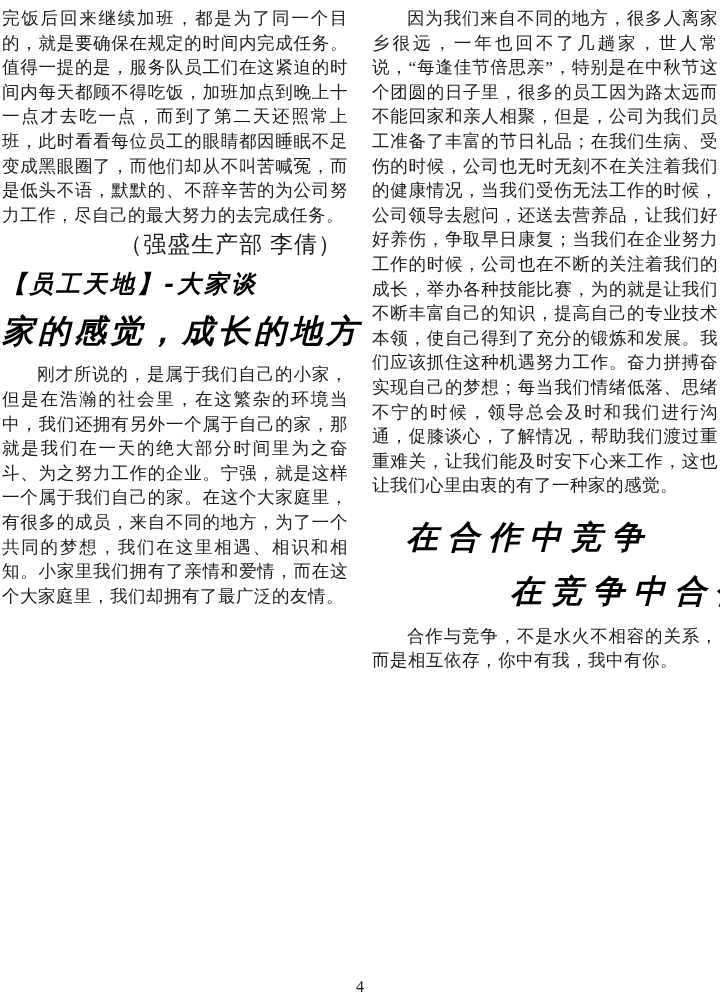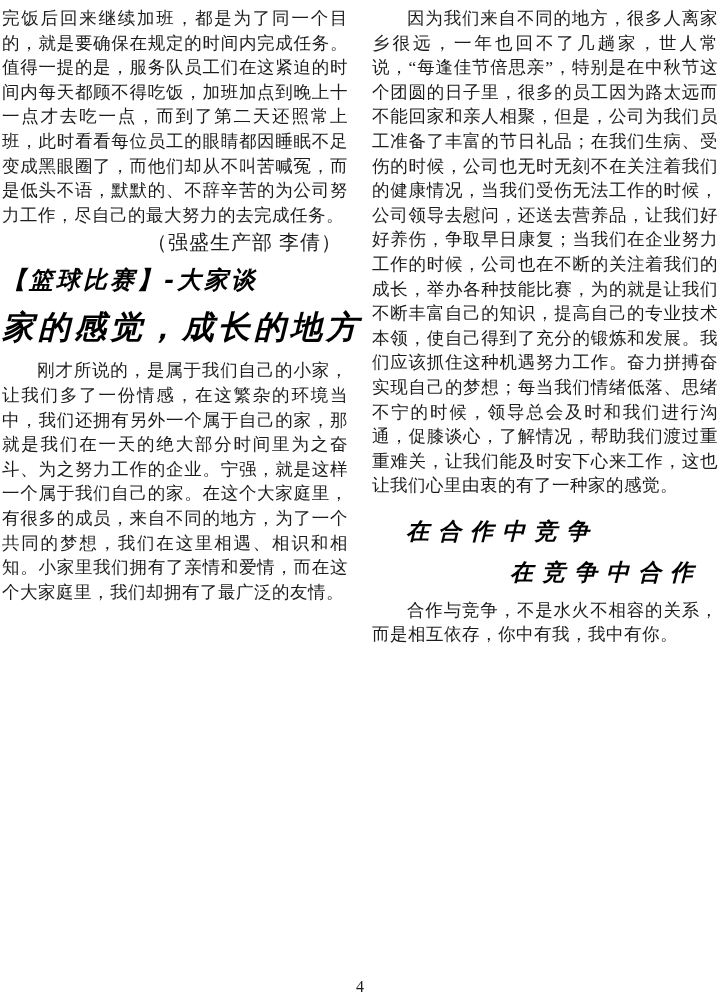--- a/index.html
+++ b/index.html
@@ -33,21 +33,21 @@
     text-align: justify;
     text-justify: inter-character;
     margin: 0;
     letter-spacing: 0.5px;
     font-family: Liberation Serif, serif;
   }
   .indent {
     text-indent: 2em;
   }
   .attribution {
-    font-size: 20px;
+    font-size: 23px;
     text-align: right;
     margin: 2px 6px 4px 0;
     letter-spacing: 1px;
   }
   .section-header {
     font-family: "DejaVu Serif", cursive;
     font-weight: bold;
     font-style: italic;
     font-size: 24px;
     letter-spacing: 3px;
@@ -62,21 +62,21 @@
     letter-spacing: 4px;
     text-align: right;
     margin: 10px 0 8px 0;
     color: #000000;
     white-space: nowrap;
   }
   .brush-title {
     font-family: "DejaVu Serif", cursive;
     font-weight: bold;
     font-style: italic;
-    font-size: 23px;
+    font-size: 32px;
     letter-spacing: 9px;
     color: #000000;
     margin: 5px 0 0 0;
     white-space: nowrap;
   }
   .brush-title.line1 { margin-left: 34px; margin-top: 18px; }
   .brush-title.line2 { margin-left: 138px; margin-top: 10px; margin-bottom: 10px; }
   .page-number {
     position: absolute;
     bottom: 4px;
@@ -89,23 +89,23 @@
 </style>
 </head>
 <body>
 
 <div class="page">
   <div class="columns">
 
     <div class="col">
       <p class="para">完饭后回来继续加班，都是为了同一个目的，就是要确保在规定的时间内完成任务。值得一提的是，服务队员工们在这紧迫的时间内每天都顾不得吃饭，加班加点到晚上十一点才去吃一点，而到了第二天还照常上班，此时看看每位员工的眼睛都因睡眠不足变成黑眼圈了，而他们却从不叫苦喊冤，而是低头不语，默默的、不辞辛苦的为公司努力工作，尽自己的最大努力的去完成任务。</p>
       <div class="attribution">（强盛生产部 李倩）</div>
-      <div class="section-header">【篮球比赛】-大家谈</div>
+      <div class="section-header">【员工天地】-大家谈</div>
       <div class="article-title">家的感觉，成长的地方</div>
-      <p class="para indent">刚才所说的，是属于我们自己的小家，让我们多了一份情感，在这繁杂的环境当中，我们还拥有另外一个属于自己的家，那就是我们在一天的绝大部分时间里为之奋斗、为之努力工作的企业。宁强，就是这样一个属于我们自己的家。在这个大家庭里，有很多的成员，来自不同的地方，为了一个共同的梦想，我们在这里相遇、相识和相知。小家里我们拥有了亲情和爱情，而在这个大家庭里，我们却拥有了最广泛的友情。</p>
+      <p class="para indent">刚才所说的，是属于我们自己的小家，但是在浩瀚的社会里，在这繁杂的环境当中，我们还拥有另外一个属于自己的家，那就是我们在一天的绝大部分时间里为之奋斗、为之努力工作的企业。宁强，就是这样一个属于我们自己的家。在这个大家庭里，有很多的成员，来自不同的地方，为了一个共同的梦想，我们在这里相遇、相识和相知。小家里我们拥有了亲情和爱情，而在这个大家庭里，我们却拥有了最广泛的友情。</p>
     </div>
 
     <div class="col">
       <p class="para indent">因为我们来自不同的地方，很多人离家乡很远，一年也回不了几趟家，世人常说，“每逢佳节倍思亲”，特别是在中秋节这个团圆的日子里，很多的员工因为路太远而不能回家和亲人相聚，但是，公司为我们员工准备了丰富的节日礼品；在我们生病、受伤的时候，公司也无时无刻不在关注着我们的健康情况，当我们受伤无法工作的时候，公司领导去慰问，还送去营养品，让我们好好养伤，争取早日康复；当我们在企业努力工作的时候，公司也在不断的关注着我们的成长，举办各种技能比赛，为的就是让我们不断丰富自己的知识，提高自己的专业技术本领，使自己得到了充分的锻炼和发展。我们应该抓住这种机遇努力工作。奋力拼搏奋实现自己的梦想；每当我们情绪低落、思绪不宁的时候，领导总会及时和我们进行沟通，促膝谈心，了解情况，帮助我们渡过重重难关，让我们能及时安下心来工作，这也让我们心里由衷的有了一种家的感觉。</p>
       <div class="brush-title line1">在合作中竞争</div>
       <div class="brush-title line2">在竞争中合作</div>
       <p class="para indent">合作与竞争，不是水火不相容的关系，而是相互依存，你中有我，我中有你。</p>
     </div>
 
   </div>

